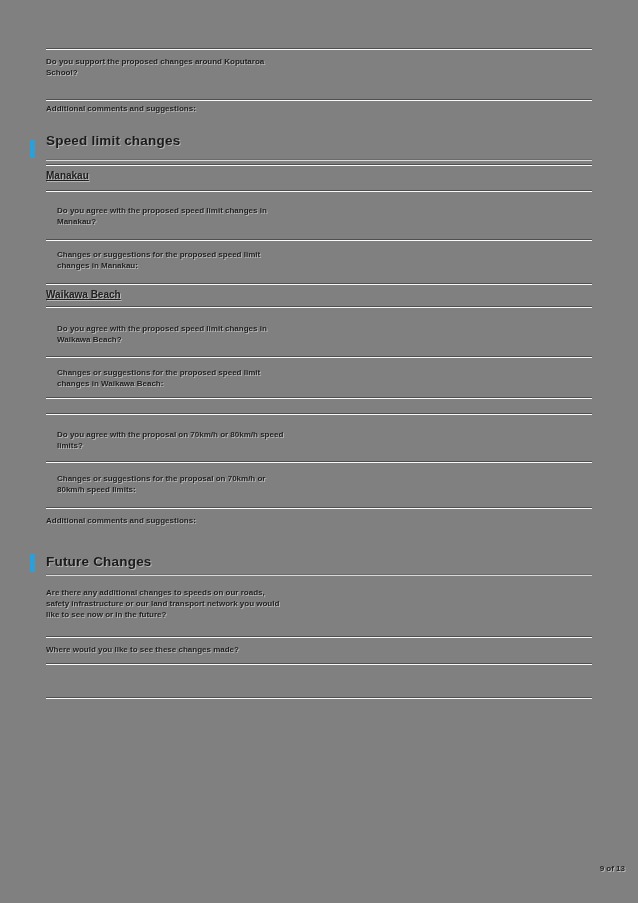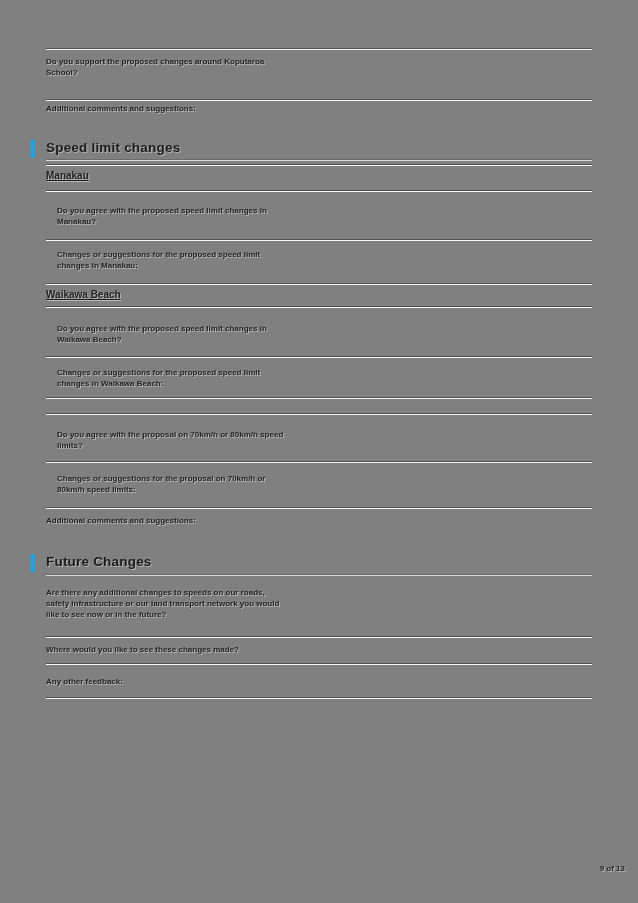--- a/index.html
+++ b/index.html
@@ -90,21 +90,21 @@
 
 <div class="page">
 
   <div class="sep" style="top:48px"></div>
   <div class="q flush" style="top:56px; width:255px">Do you support the proposed changes around Koputaroa
 School?</div>
   <div class="sep" style="top:99px"></div>
   <div class="q flush" style="top:103px; width:300px">Additional comments and suggestions:</div>
 
   <div class="accent-bar" style="top:140px"></div>
-  <div class="heading" style="top:139px">Speed limit changes</div>
+  <div class="heading" style="top:132px">Speed limit changes</div>
   <div class="hline" style="top:160px"></div>
 
   <div class="sep" style="top:164px"></div>
   <div class="subhead" style="top:170px">Manakau</div>
   <div class="sep" style="top:190px"></div>
 
   <div class="q" style="top:205px; width:255px">Do you agree with the proposed speed limit changes in
 Manakau?</div>
   <div class="sep" style="top:239px"></div>
   <div class="q" style="top:249px; width:255px">Changes or suggestions for the proposed speed limit
@@ -136,18 +136,17 @@
   <div class="accent-bar" style="top:554px"></div>
   <div class="heading" style="top:553px">Future Changes</div>
   <div class="hline" style="top:575px"></div>
 
   <div class="q flush" style="top:587px; width:300px">Are there any additional changes to speeds on our roads,
 safety infrastructure or our land transport network you would
 like to see now or in the future?</div>
   <div class="sep" style="top:636px"></div>
   <div class="q flush" style="top:644px; width:300px">Where would you like to see these changes made?</div>
   <div class="sep" style="top:663px"></div>
-  <div class="q flush" style="top:676px; width:300px">Any other feedback:</div>
   <div class="sep" style="top:697px"></div>
 
   <div class="page-number">9 of 13</div>
 
 </div>
 
 </body></html>

